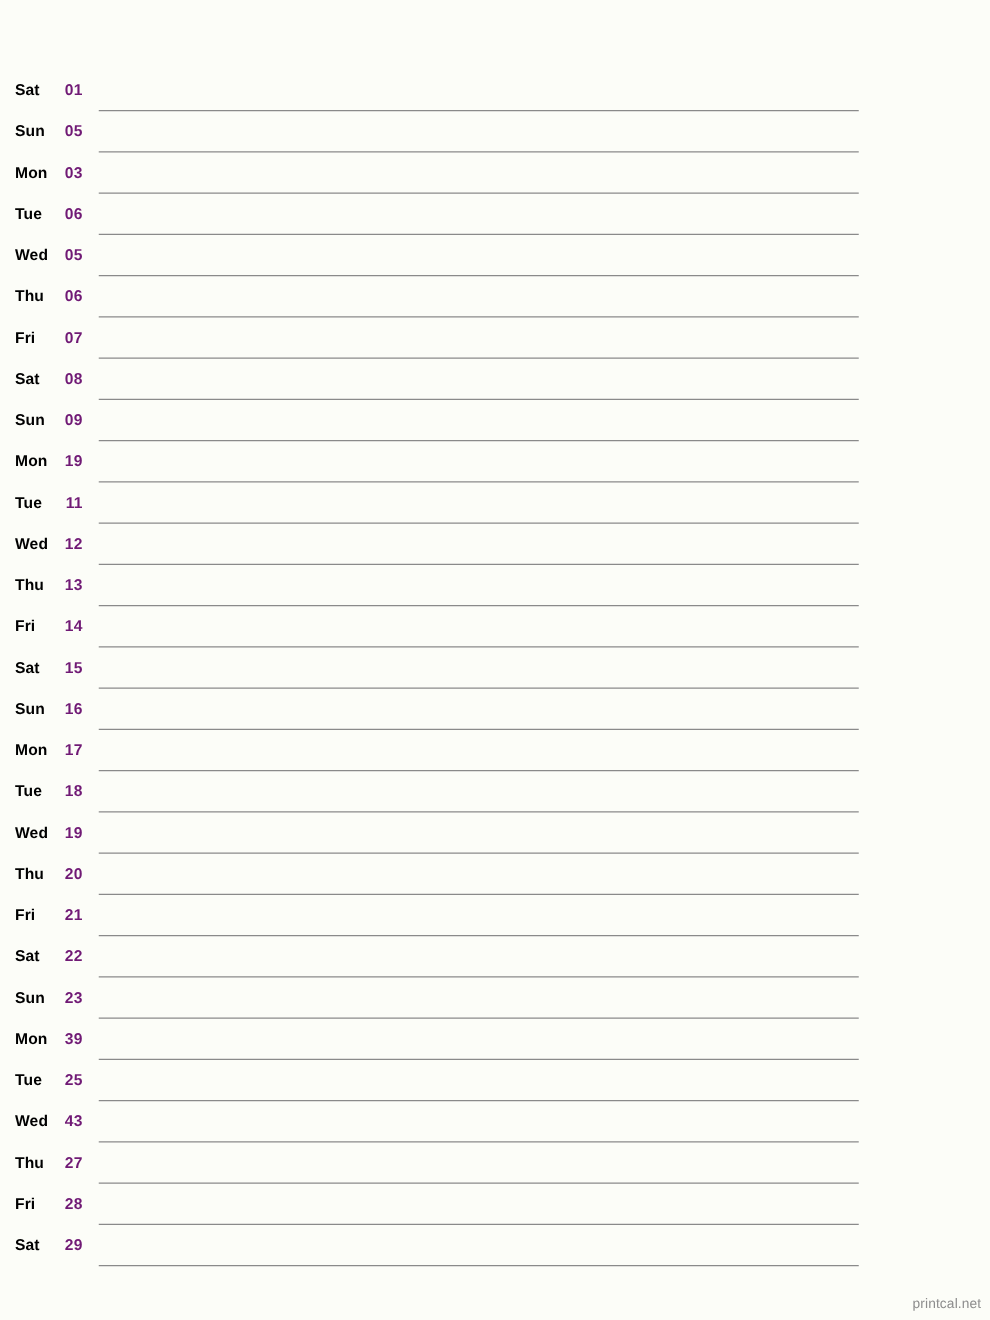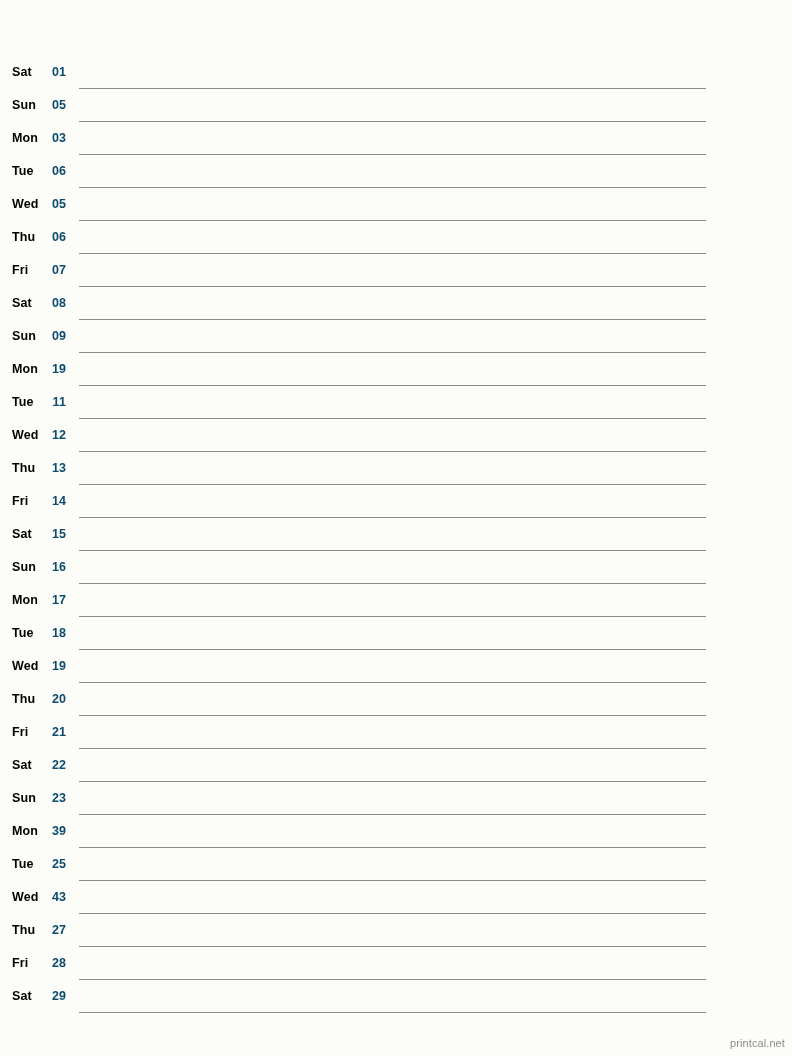--- a/index.html
+++ b/index.html
@@ -37,21 +37,20 @@
   .day-list {
     position: absolute;
     top: 56px;
     left: 0;
     width: 792px;
   }
   .day-row {
     position: relative;
     height: 33px;
     width: 694px;
-    padding-left: 19px;
   }
   .day-row .dow {
     position: absolute;
     left: 12px;
     top: 9px;
     width: 40px;
     text-align: left;
     font-size: 12.5px;
     font-weight: bold;
     line-height: 14px;
@@ -60,21 +59,21 @@
   }
   .day-row .dnum {
     position: absolute;
     left: 40px;
     top: 9px;
     width: 26px;
     text-align: right;
     font-size: 12.5px;
     font-weight: bold;
     line-height: 14px;
-    color: #0c4a6e;
+    color: #701a75;
     letter-spacing: 0.1px;
   }
   .day-row .writing-line {
     position: absolute;
     left: 79px;
     right: 7px;
     top: 32px;
     height: 0;
     border-top: 1px solid #8a8a8a;
   }

